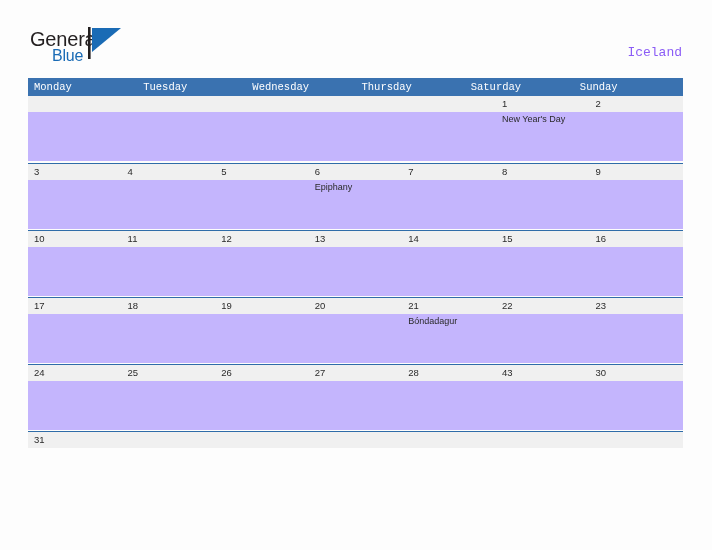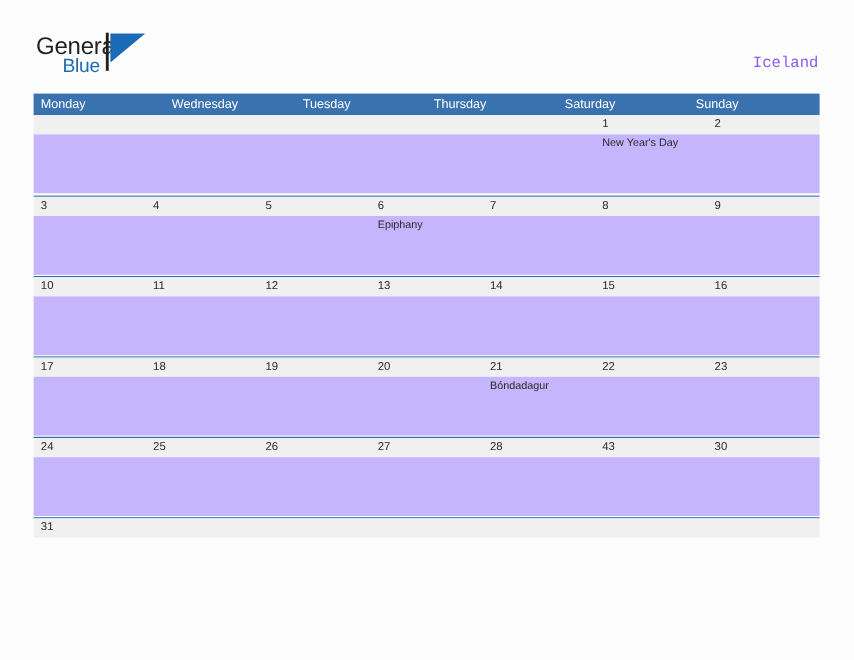--- a/index.html
+++ b/index.html
@@ -89,21 +89,21 @@
     background: #3a72b0;
     height: 18px;
   }
   .weekday-cell {
     flex: 1 1 0;
     color: #ffffff;
     font-size: 10.5px;
     line-height: 18px;
     padding-left: 6px;
     box-sizing: border-box;
-    font-family: Liberation Sans, sans-serif;
+    font-family: Liberation Mono, monospace;
     white-space: nowrap;
   }
 
   .week-row {
     height: 67px;
     border-top: 1.4px solid #2f6ca8;
     box-sizing: border-box;
     position: relative;
   }
   .week-row.first {
@@ -159,22 +159,22 @@
 
 
   <div class="cal-country">Iceland</div>
 
 </div>
 
 <div class="cal-grid">
 
   <div class="weekday-row">
     <div class="weekday-cell">Monday</div>
+    <div class="weekday-cell">Tuesday</div>
     <div class="weekday-cell">Wednesday</div>
-    <div class="weekday-cell">Tuesday</div>
     <div class="weekday-cell">Thursday</div>
     <div class="weekday-cell">Saturday</div>
     <div class="weekday-cell">Sunday</div>
   </div>
 
   <div class="week-row first">
     <div class="date-band">
       <div class="date-band-cell"></div>
       <div class="date-band-cell"></div>
       <div class="date-band-cell"></div>

